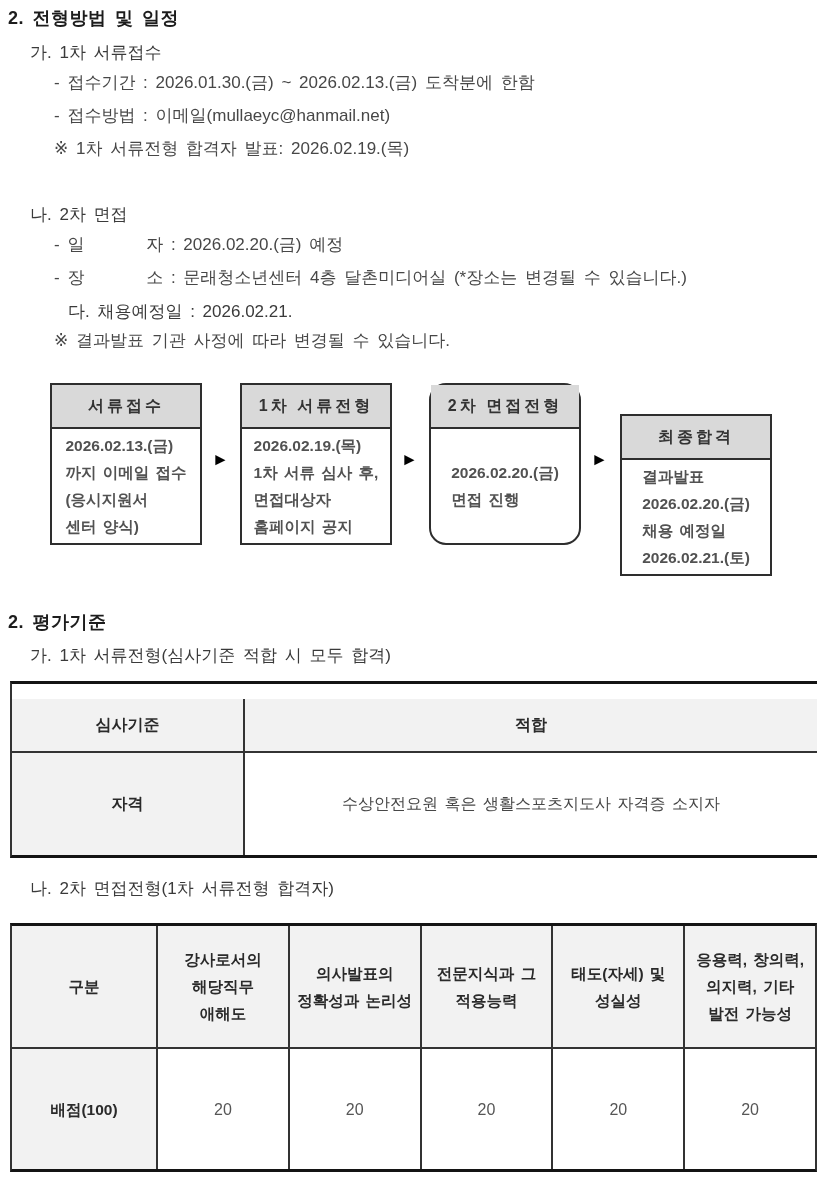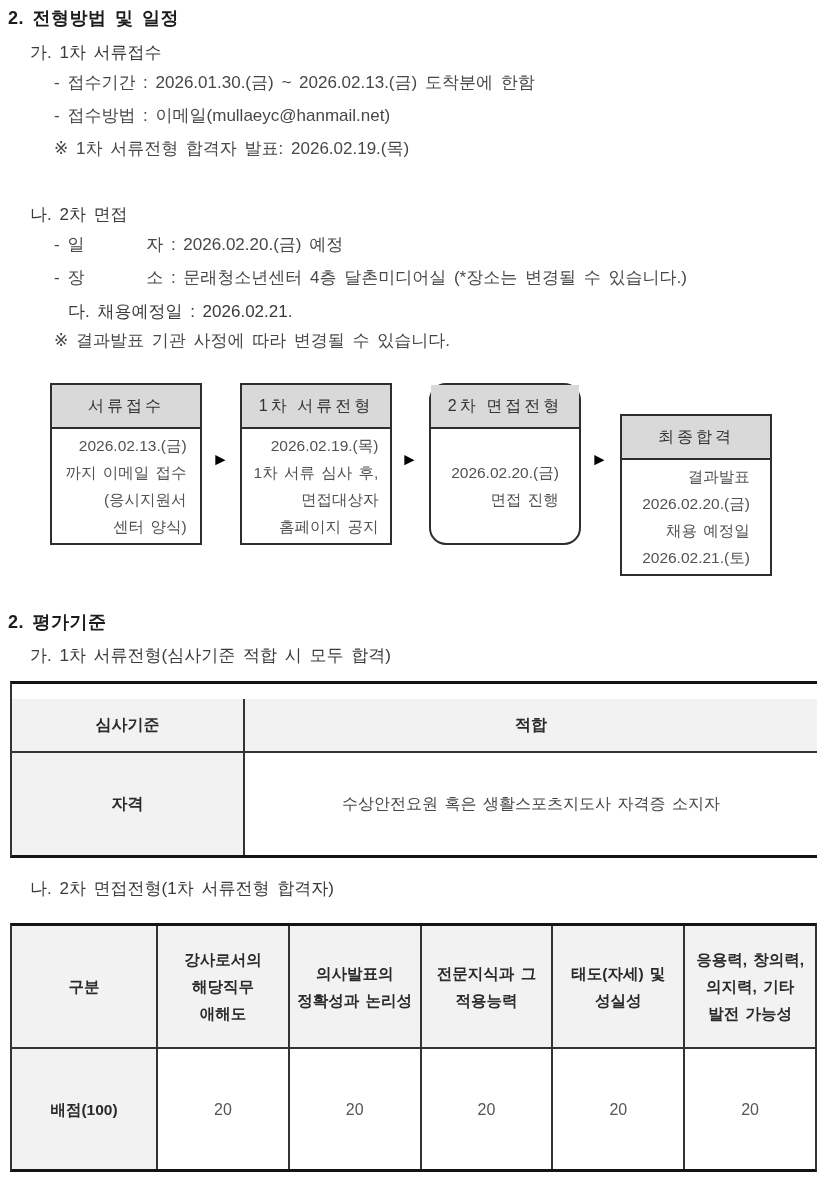--- a/index.html
+++ b/index.html
@@ -17,35 +17,35 @@
     letter-spacing:.5px;word-spacing:3px;white-space:pre;
   }
   .sub{
     font-size:17px;color:#3a3a3a;word-spacing:3px;white-space:pre;
   }
   .lines{
     font-size:17px;color:#474747;line-height:33px;
     word-spacing:3px;white-space:pre-wrap;
   }
   
-  .flow{position:absolute;top:383px;left:0;width:835px;height:162px;}
+  .flow{position:absolute;top:383px;left:0;width:835px;height:162px;font-weight:bold;}
   .fbox{
     position:absolute;top:0;width:152px;height:162px;
     border:2px solid #2e2e2e;background:#ffffff;box-sizing:border-box;
     display:flex;flex-direction:column;
   }
   .fbox-head{
     height:42px;flex:0 0 42px;background:#d9d9d9;
     border-bottom:2px solid #2e2e2e;
     display:flex;align-items:center;justify-content:center;
     font-size:16px;color:#333333;letter-spacing:3px;white-space:pre;
   }
   .fbox-body{
     flex:1 1 auto;display:flex;align-items:center;justify-content:center;
-    text-align:right;font-size:15.5px;line-height:27px;color:#525252;
+    text-align:left;font-size:15.5px;line-height:27px;color:#525252;
     white-space:pre-line;word-spacing:2px;
   }
   .farrow{
     position:absolute;top:451px;font-size:17px;color:#000000;line-height:17px;
   }
   
   .tbl{
     position:absolute;left:10px;width:807px;box-sizing:border-box;
     border-top:3px solid #141414;border-bottom:3px solid #141414;
     border-left:2px solid #333333;background:#ffffff;

